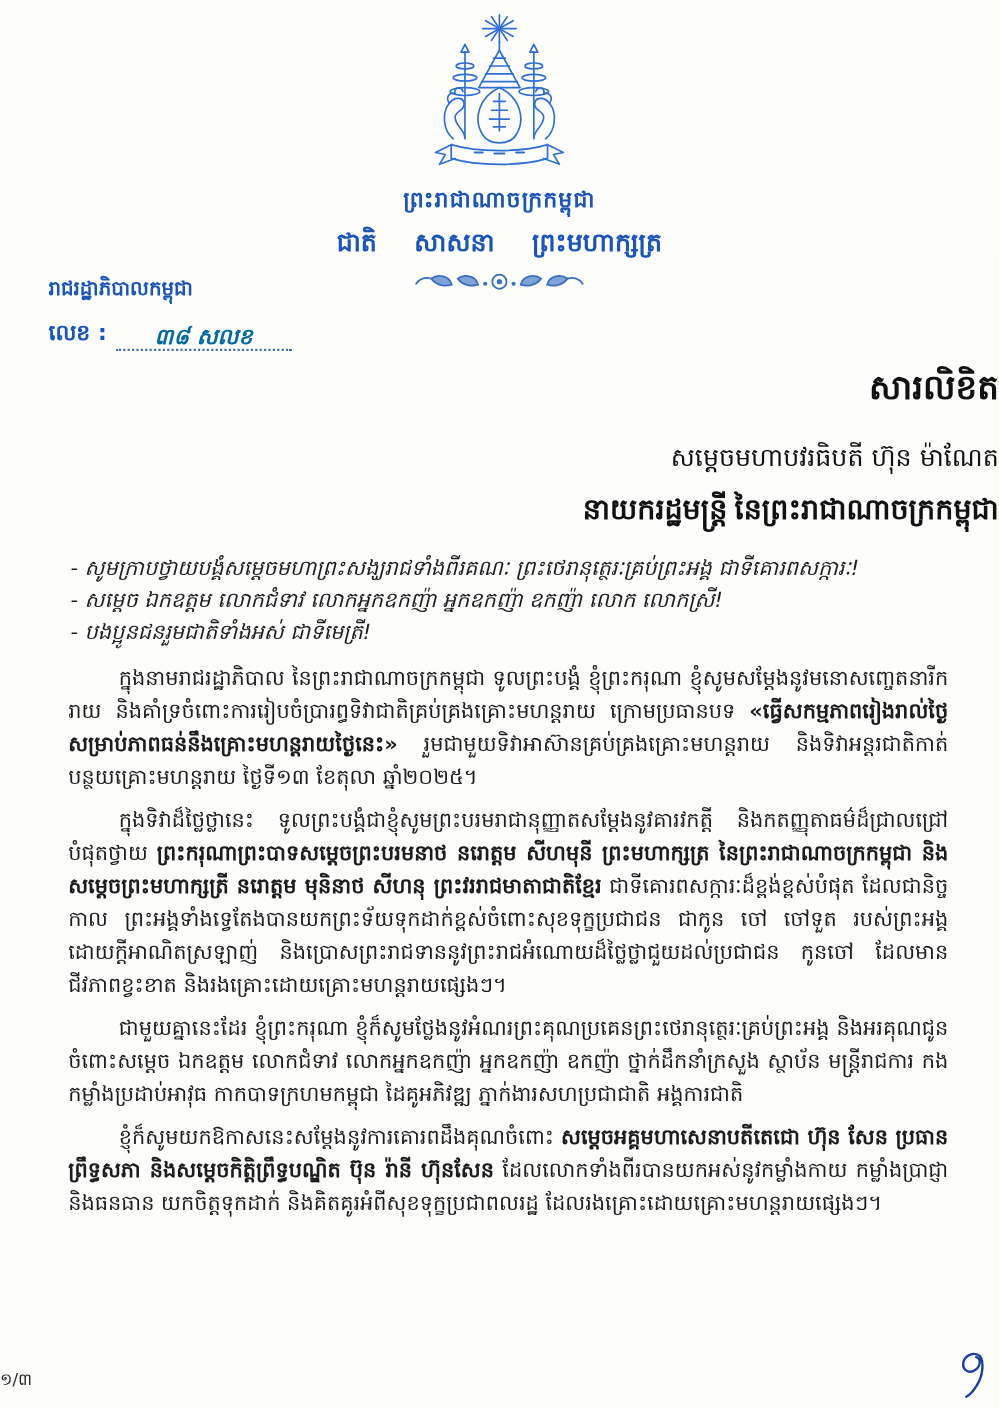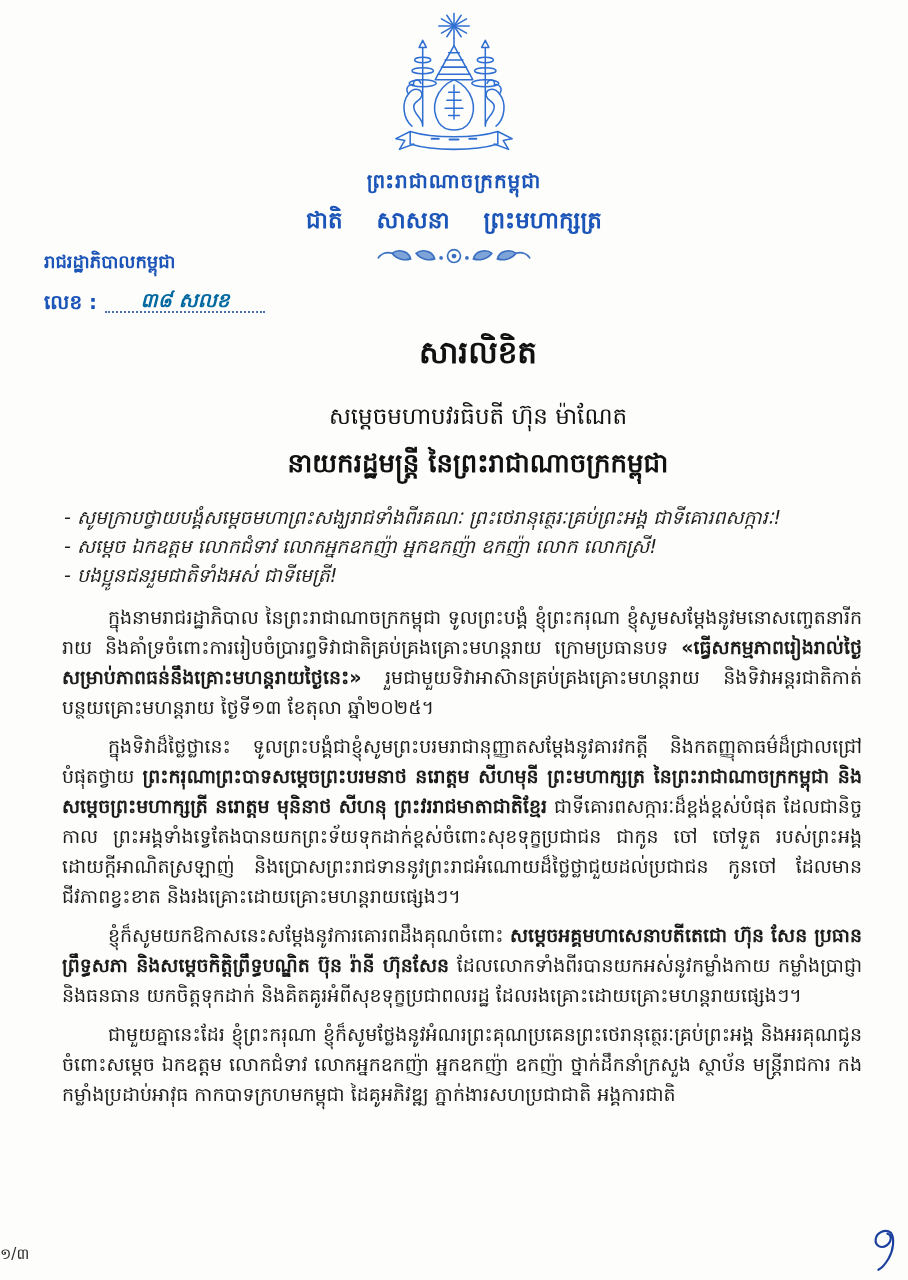--- a/index.html
+++ b/index.html
@@ -36,44 +36,44 @@
   
   .gov-block{
     position:absolute;left:44px;top:250px;
     color:#1c55b8;
   }
   .gov-title{
     font-size:18px;font-weight:bold;
   }
   .ref-line{
     margin-top:12px;font-size:20px;font-weight:bold;
-    display:flex;align-items:flex-start;
+    display:flex;align-items:flex-end;
   }
   .ref-number{
     display:inline-block;
     min-width:160px;
     margin-left:8px;
     font-size:20px;
     font-style:italic;
     font-weight:600;
     color:#0369a1;
     border-bottom:2px dotted #4a6fb5;
     text-align:center;
     line-height:22px;
   }
   
   .title-block{
     margin-top:60px;
-    text-align:center;
+    text-align:right;
     color:#111;
     padding-left:48px;
   }
   .title-heading{font-size:31px;font-weight:bold;}
   .title-author{font-size:23px;font-weight:normal;margin-top:24px;}
-  .title-role{font-size:26px;font-weight:bold;margin-top:12px;}
+  .title-role{font-size:26px;font-weight:bold;margin-top:12px;font-family:Liberation Serif, serif;}
   .title-occasion{font-size:24px;font-weight:bold;margin-top:12px;}
   
   .salutations{
     margin:18px 48px 0 64px;
     font-style:italic;
     font-size:19px;
     line-height:29px;
     color:#1d1d1d;
   }
   .sal-line{margin:0;}
@@ -194,22 +194,22 @@
 
   <div class="salutations">
       <div class="sal-line">- សូមក្រាបថ្វាយបង្គំសម្តេចមហាព្រះសង្ឃរាជទាំងពីរគណៈ ព្រះថេរានុត្ថេរៈគ្រប់ព្រះអង្គ ជាទីគោរពសក្ការៈ!</div>
       <div class="sal-line">- សម្តេច ឯកឧត្តម លោកជំទាវ លោកអ្នកឧកញ៉ា អ្នកឧកញ៉ា ឧកញ៉ា លោក លោកស្រី!</div>
       <div class="sal-line">- បងប្អូនជនរួមជាតិទាំងអស់ ជាទីមេត្រី!</div>
     </div>
 
   <div class="body-text">
       <p class="para"><span>ក្នុងនាមរាជរដ្ឋាភិបាល នៃព្រះរាជាណាចក្រកម្ពុជា ទូលព្រះបង្គំ ខ្ញុំព្រះករុណា ខ្ញុំសូមសម្តែងនូវមនោសញ្ចេតនារីករាយ និងគាំទ្រចំពោះការរៀបចំប្រារព្ធទិវាជាតិគ្រប់គ្រងគ្រោះមហន្តរាយ ក្រោមប្រធានបទ </span><span class="b">«ធ្វើសកម្មភាពរៀងរាល់ថ្ងៃ សម្រាប់ភាពធន់នឹងគ្រោះមហន្តរាយថ្ងៃនេះ»</span><span> រួមជាមួយទិវាអាស៊ានគ្រប់គ្រងគ្រោះមហន្តរាយ និងទិវាអន្តរជាតិកាត់បន្ថយគ្រោះមហន្តរាយ ថ្ងៃទី១៣ ខែតុលា ឆ្នាំ២០២៥។</span></p>
       <p class="para"><span>ក្នុងទិវាដ៏ថ្លៃថ្លានេះ ទូលព្រះបង្គំជាខ្ញុំសូមព្រះបរមរាជានុញ្ញាតសម្តែងនូវគារវកត្តី និងកតញ្ញុតាធម៌ដ៏ជ្រាលជ្រៅបំផុតថ្វាយ </span><span class="b">ព្រះករុណាព្រះបាទសម្តេចព្រះបរមនាថ នរោត្តម សីហមុនី ព្រះមហាក្សត្រ នៃព្រះរាជាណាចក្រកម្ពុជា និងសម្តេចព្រះមហាក្សត្រី នរោត្តម មុនិនាថ សីហនុ ព្រះវររាជមាតាជាតិខ្មែរ</span><span> ជាទីគោរពសក្ការៈដ៏ខ្ពង់ខ្ពស់បំផុត ដែលជានិច្ចកាល ព្រះអង្គទាំងទ្វេតែងបានយកព្រះទ័យទុកដាក់ខ្ពស់ចំពោះសុខទុក្ខប្រជាជន ជាកូន ចៅ ចៅទួត របស់ព្រះអង្គ ដោយក្តីអាណិតស្រឡាញ់ និងប្រោសព្រះរាជទាននូវព្រះរាជអំណោយដ៏ថ្លៃថ្លាជួយដល់ប្រជាជន កូនចៅ ដែលមានជីវភាពខ្វះខាត និងរងគ្រោះដោយគ្រោះមហន្តរាយផ្សេងៗ។</span></p>
+      <p class="para"><span>ជាមួយគ្នានេះដែរ ខ្ញុំព្រះករុណា ខ្ញុំក៏សូមថ្លែងនូវអំណរព្រះគុណប្រគេនព្រះថេរានុត្ថេរៈគ្រប់ព្រះអង្គ និងអរគុណជូនចំពោះសម្តេច ឯកឧត្តម លោកជំទាវ លោកអ្នកឧកញ៉ា អ្នកឧកញ៉ា ឧកញ៉ា ថ្នាក់ដឹកនាំក្រសួង ស្ថាប័ន មន្ត្រីរាជការ កងកម្លាំងប្រដាប់អាវុធ កាកបាទក្រហមកម្ពុជា ដៃគូអភិវឌ្ឍ ភ្នាក់ងារសហប្រជាជាតិ អង្គការជាតិ</span></p>
       <p class="para"><span>ខ្ញុំក៏សូមយកឱកាសនេះសម្តែងនូវការគោរពដឹងគុណចំពោះ </span><span class="b">សម្តេចអគ្គមហាសេនាបតីតេជោ ហ៊ុន សែន ប្រធានព្រឹទ្ធសភា និងសម្តេចកិត្តិព្រឹទ្ធបណ្ឌិត ប៊ុន រ៉ានី ហ៊ុនសែន</span><span> ដែលលោកទាំងពីរបានយកអស់នូវកម្លាំងកាយ កម្លាំងប្រាជ្ញា និងធនធាន យកចិត្តទុកដាក់ និងគិតគូរអំពីសុខទុក្ខប្រជាពលរដ្ឋ ដែលរងគ្រោះដោយគ្រោះមហន្តរាយផ្សេងៗ។</span></p>
-      <p class="para"><span>ជាមួយគ្នានេះដែរ ខ្ញុំព្រះករុណា ខ្ញុំក៏សូមថ្លែងនូវអំណរព្រះគុណប្រគេនព្រះថេរានុត្ថេរៈគ្រប់ព្រះអង្គ និងអរគុណជូនចំពោះសម្តេច ឯកឧត្តម លោកជំទាវ លោកអ្នកឧកញ៉ា អ្នកឧកញ៉ា ឧកញ៉ា ថ្នាក់ដឹកនាំក្រសួង ស្ថាប័ន មន្ត្រីរាជការ កងកម្លាំងប្រដាប់អាវុធ កាកបាទក្រហមកម្ពុជា ដៃគូអភិវឌ្ឍ ភ្នាក់ងារសហប្រជាជាតិ អង្គការជាតិ</span></p>
     </div>
 
   <div class="page-number">១/៣</div>
 
   <div class="initials-wrap">
     <svg viewBox="0 0 40 52" width="36" height="48" aria-hidden="true">
       <path d="M30,7 C24,2 14,6 13,14 C12,21 19,25 25,21 C31,17 31,9 26,8 M30,7 C34,13 33,26 27,36 C24,41 20,46 16,48" stroke="#1c3f9e" stroke-width="2.4" fill="none" stroke-linecap="round"></path>
     </svg>
   </div>
 

